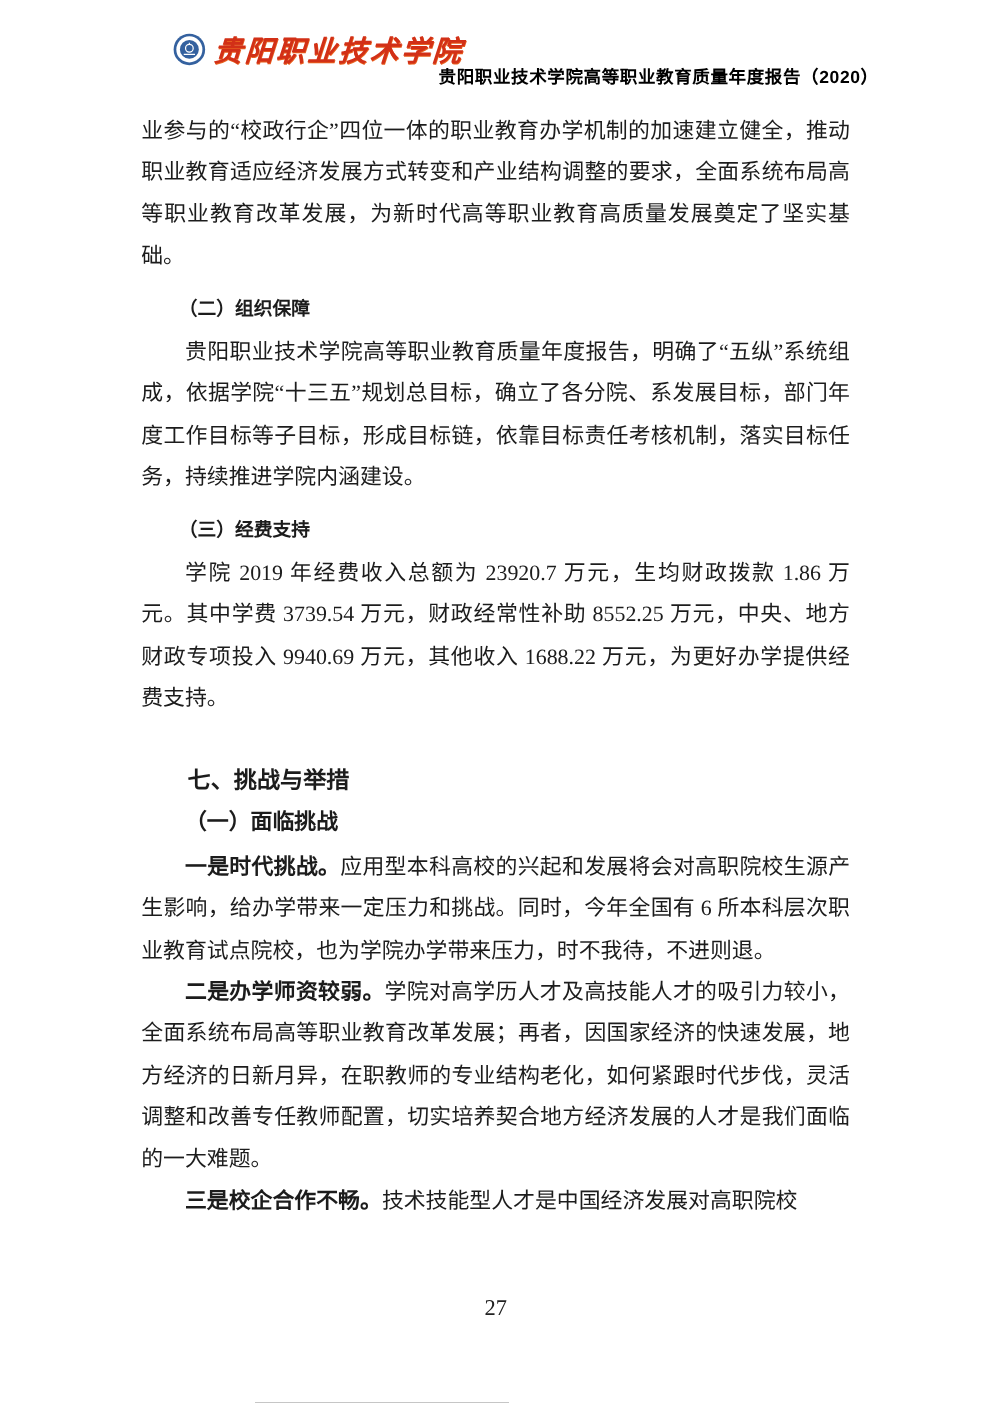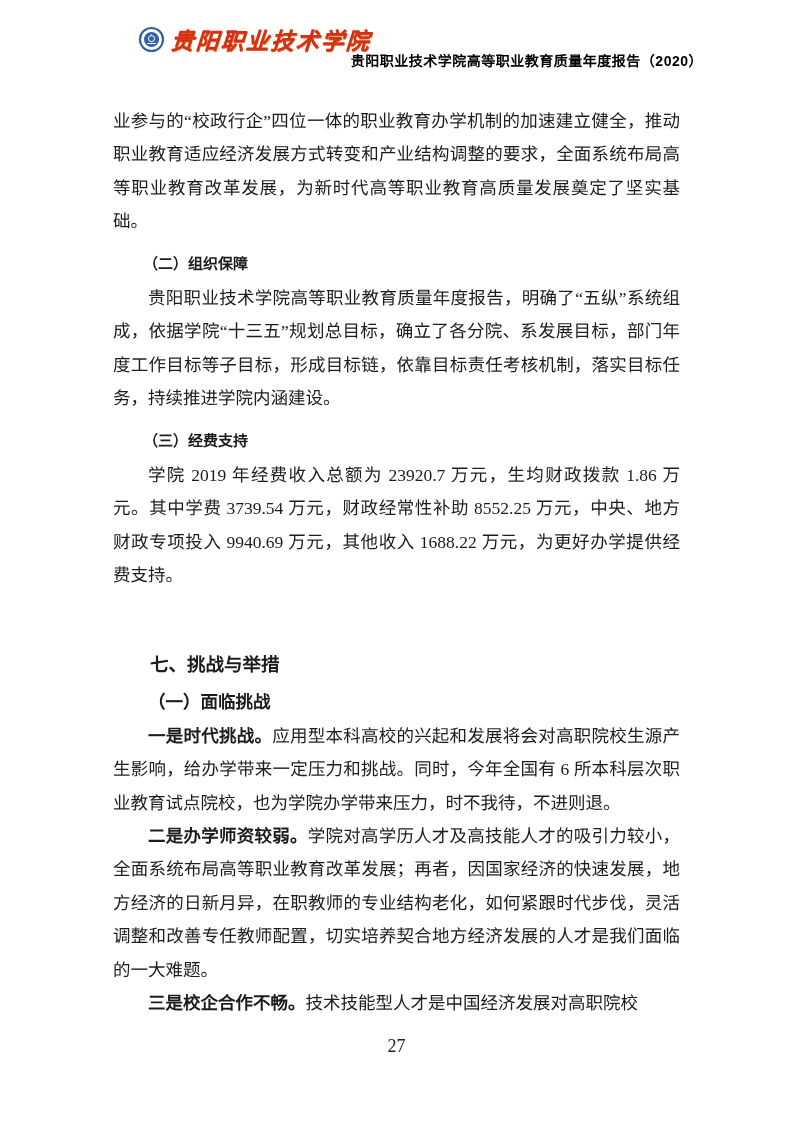--- a/index.html
+++ b/index.html
@@ -62,39 +62,39 @@
     left: 113px;
     width: 567px;
   }
   .doc-body p {
     font-size: 17.5px;
     line-height: 33.4px;
     text-align: justify;
     text-indent: 2em;
     word-break: break-all;
   }
-  .doc-body p.no-indent { text-indent: 0; margin-top: 17px; }
+  .doc-body p.no-indent { text-indent: 0; }
   .sec-heading {
     font-family: Liberation Mono, monospace;
     font-weight: bold;
     font-size: 15px;
     line-height: 33.4px;
     text-indent: 2em;
     margin-top: 10px;
   }
   .chapter-heading {
-    font-family: Liberation Mono, monospace;
+    font-family: Liberation Sans, sans-serif;
     font-weight: bold;
     font-size: 18.5px;
     line-height: 36px;
     text-indent: 2em;
-    margin-top: 56px;
+    margin-top: 30px;
   }
   .sub-heading {
-    font-family: Liberation Serif, serif;
+    font-family: Liberation Mono, monospace;
     font-weight: bold;
     font-size: 17.5px;
     line-height: 35px;
     text-indent: 2em;
   }
   .lead {
     font-family: Liberation Serif, serif;
     font-weight: bold;
   }
 

